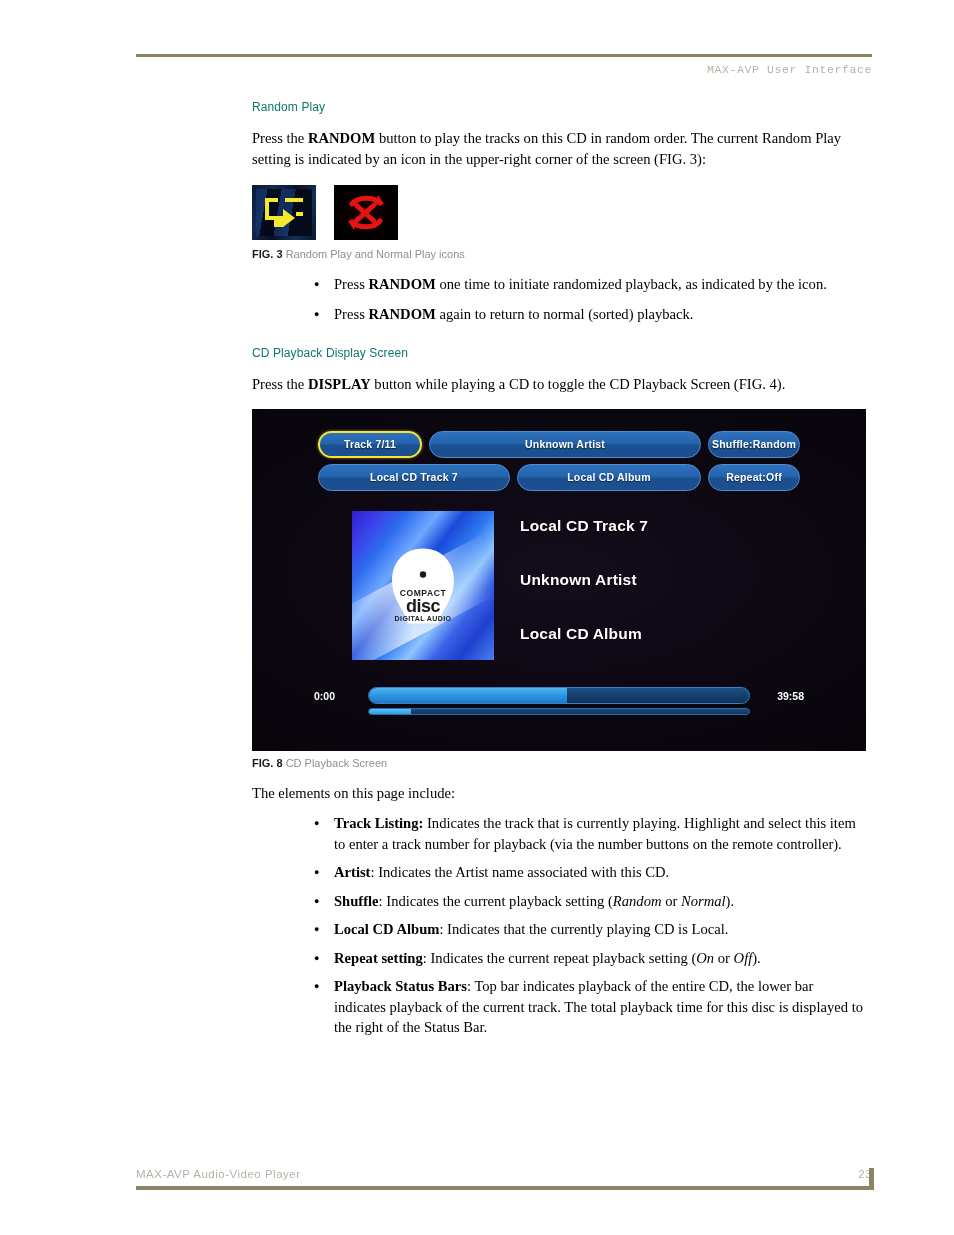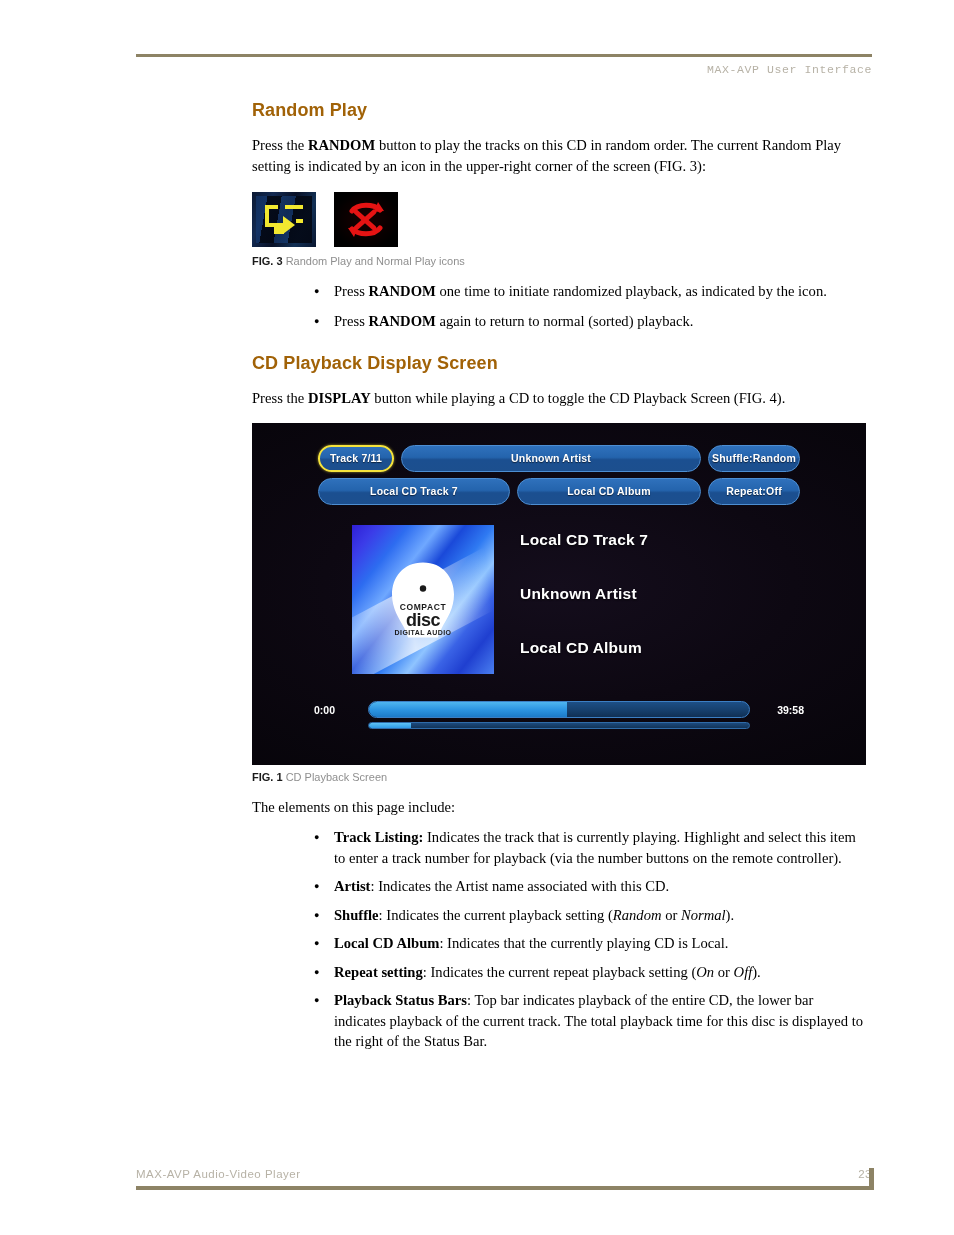--- a/index.html
+++ b/index.html
@@ -72,23 +72,23 @@
   
   .content {
     position: absolute;
     left: 252px;
     top: 100px;
     width: 614px;
   }
 
   h2.section-heading {
     font-family: "Liberation Sans", sans-serif;
-    font-size: 18px;
-    font-weight: bold;
-    color: #a16207;
+    font-size: 12px;
+    font-weight: normal;
+    color: #0f766e;
     margin: 0 0 14px 0;
     letter-spacing: 0.1px;
   }
   h2.section-heading.second {
     margin-top: 22px;
   }
 
   p.body-text {
     font-size: 14.6px;
     line-height: 20.5px;
@@ -203,21 +203,21 @@
     font-size: 10.5px;
     font-weight: bold;
     letter-spacing: 0.2px;
     box-sizing: border-box;
     text-shadow: 0 1px 1px rgba(0,0,0,.55);
   }
   .ui-btn.selected {
     border: 2px solid #f5e33c;
     box-shadow: 0 0 3px rgba(245,227,60,.6);
   }
-  .ui-btn.w-track   { width: 76px; flex: none; }
+  .ui-btn.w-track   { width: 104px; flex: none; }
   .ui-btn.w-artist  { flex: 1; }
   .ui-btn.w-side    { width: 92px; flex: none; }
   .ui-btn.w-left2   { width: 192px; flex: none; }
   .ui-btn.w-mid2    { flex: 1; }
 
   
   .album-art {
     position: absolute;
     left: 100px;
     top: 102px;
@@ -440,21 +440,21 @@
           <div class="bar-track">
             <div class="bar-track-fill" id="track-fill" style="width: 11%;"></div>
           </div>
         </div>
         <div class="time-label right">39:58</div>
       </div>
 
     </div>
 
     <div class="fig-caption">
-      <span class="fig-num">FIG. 1</span>
+      <span class="fig-num">FIG. 8</span>
       <span>CD Playback Screen</span>
     </div>
   </div>
 
   <p class="body-text">The elements on this page include:</p>
 
   <ul class="bullets tight">
     <li>
       <b>Track Listing:</b><span> Indicates the track that is currently playing. Highlight and select this item to enter a track number for playback (via the number buttons on the remote controller).</span>
     </li>

